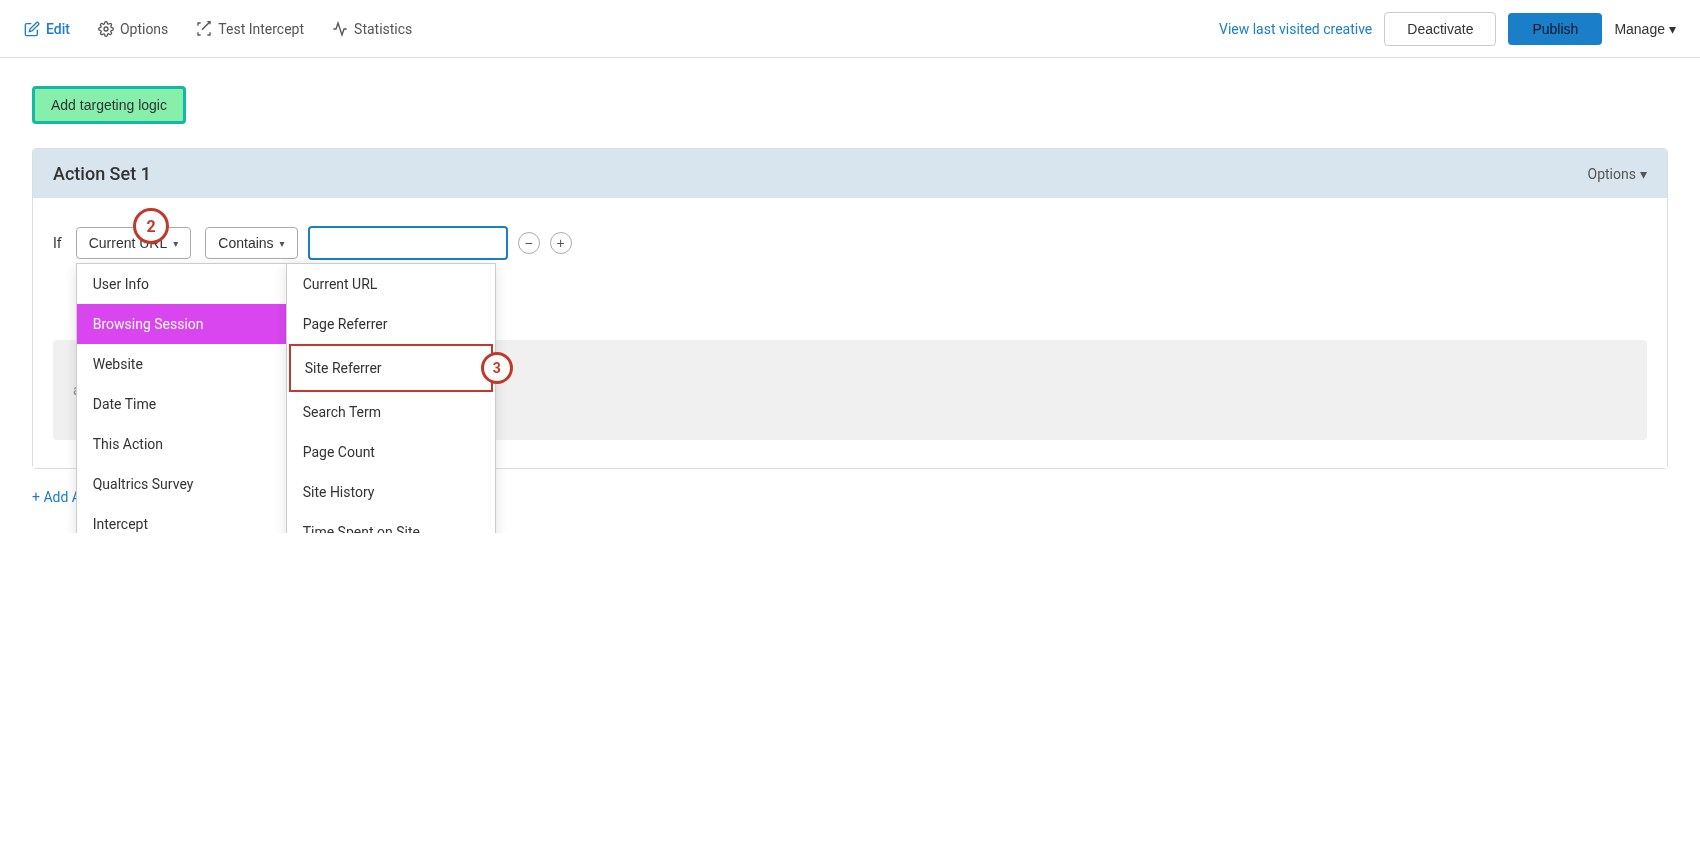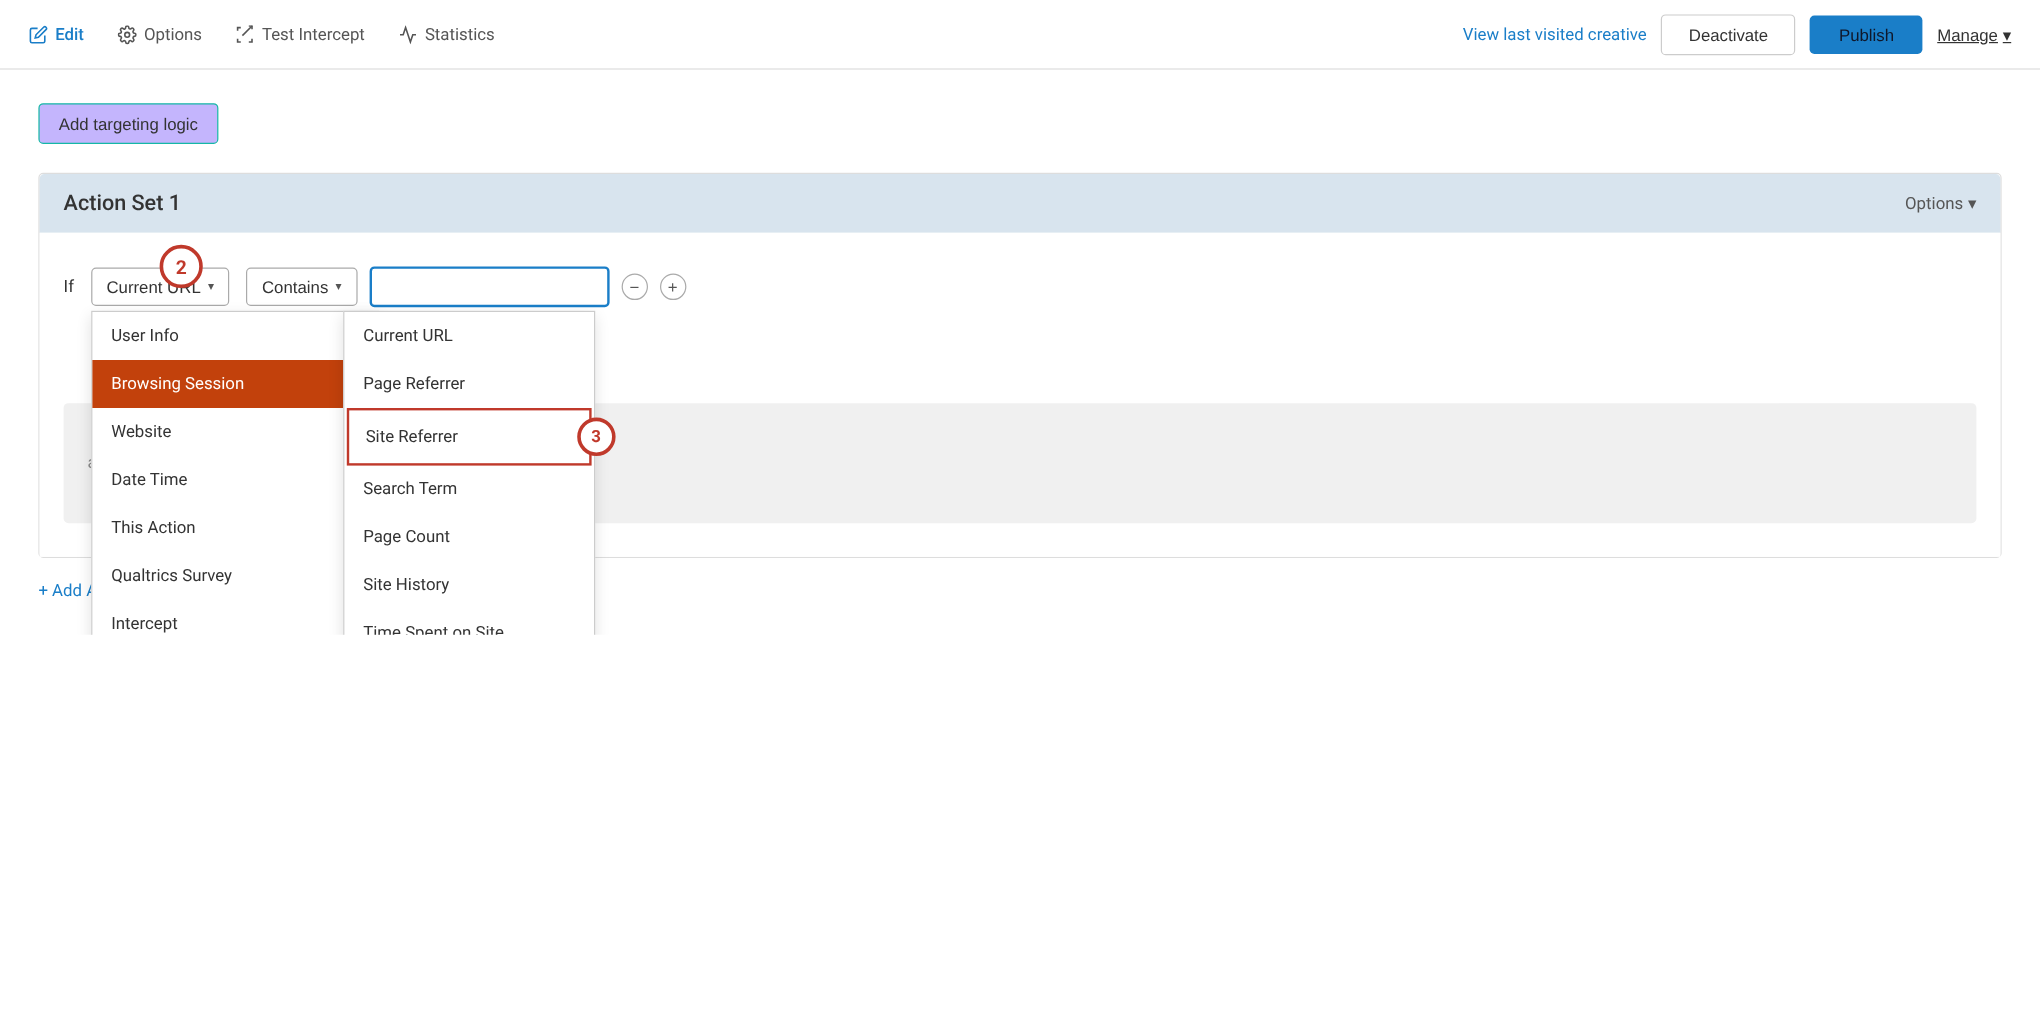--- a/index.html
+++ b/index.html
@@ -27,29 +27,29 @@
     .btn-deactivate {
       border: 1px solid #ccc; background: #fff; color: #333;
       padding: 8px 22px; border-radius: 4px; cursor: pointer; font-size: 14px;
     }
     .btn-publish {
       background: #1a7ec8; color: #0f172a;
       border: none; padding: 8px 24px; border-radius: 4px; cursor: pointer; font-size: 14px; font-weight: 500;
     }
     .btn-manage {
       background: none; border: none; color: #333; cursor: pointer; font-size: 14px;
-      display: flex; align-items: flex-end; gap: 4px; text-decoration: underline;
+      display: flex; align-items: flex-end; gap: 4px;
     }
     .view-last-link { color: #1a7ec8; text-decoration: none; font-size: 14px; cursor: pointer; white-space: nowrap; }
 
     
     .main-content { padding: 28px 32px; }
 
     .btn-add-targeting {
-      border: 1px solid #14b8a6; background: #c4b5fd; color: #333;
+      border: 3px solid #14b8a6; background: #86efac; color: #333;
       padding: 8px 16px; border-radius: 4px; cursor: pointer; font-size: 14px; margin-bottom: 24px;
     }
 
     
     .action-set { border: 1px solid #ddd; border-radius: 4px; }
     .action-set-header {
       background: #d8e4ee; padding: 14px 20px;
       display: flex; justify-content: space-between; align-items: center;
       border-radius: 4px 4px 0 0;
     }
@@ -96,21 +96,21 @@
     .level1-menu {
       position: absolute; top: 36px; left: 0;
       background: #fff; border: 1px solid #ccc;
       box-shadow: 0 4px 12px rgba(0,0,0,0.12);
       width: 240px; z-index: 100;
     }
     .level1-menu .menu-item {
       padding: 12px 16px; cursor: pointer; color: #333; font-size: 14px;
       display: flex; justify-content: space-between; align-items: center;
     }
-    .level1-menu .menu-item.active { background: #c2410c; color: #fff; }
+    .level1-menu .menu-item.active { background: #d946ef; color: #fff; }
     .menu-arrow { font-size: 10px; }
 
     .level2-menu {
       position: absolute; top: 36px; left: 210px;
       background: #fff; border: 1px solid #ccc;
       box-shadow: 0 4px 12px rgba(0,0,0,0.12);
       width: 210px; z-index: 101;
     }
     .level2-menu .menu-item {
       padding: 12px 16px; cursor: pointer; color: #333; font-size: 14px;

